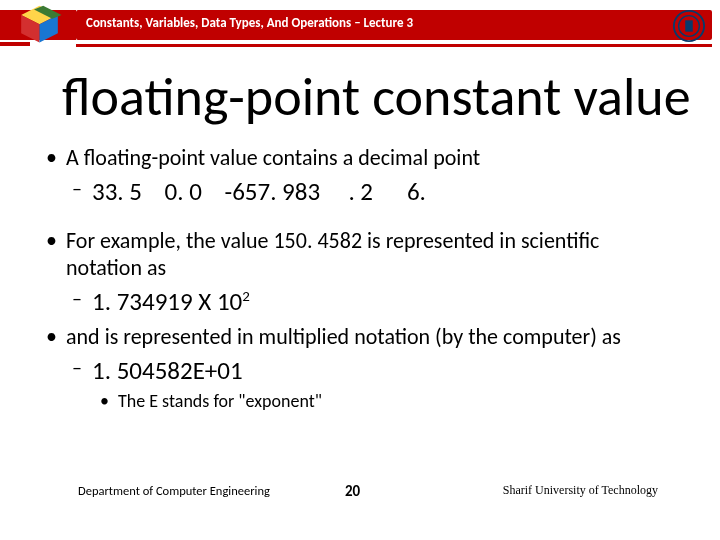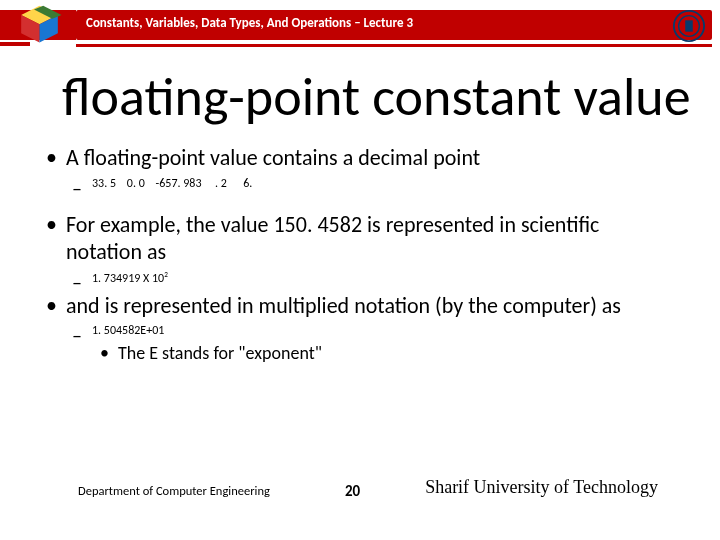--- a/index.html
+++ b/index.html
@@ -101,21 +101,21 @@
     top: 0;
     font-size: 22px;
   }
   .L2 {
     list-style: none;
     margin-top: 4px;
   }
   .L2 > li {
     position: relative;
     padding-left: 26px;
-    font-size: 12px;
+    font-size: 25px;
     line-height: 1.25;
     margin-bottom: 4px;
   }
   .L2 > li::before {
     content: "–";
     position: absolute;
     left: 6px;
     top: 0;
     font-size: 20px;
   }
@@ -158,21 +158,21 @@
     position: absolute;
     left: 345px;
     bottom: -2px;
     font-size: 15px;
     font-weight: bold;
   }
   .footer-right {
     position: absolute;
     right: 62px;
     bottom: 0;
-    font-size: 18px;
+    font-size: 12px;
     font-family: Georgia, "Times New Roman", serif;
   }
 </style>
 </head>
 <body>
 
 <div class="header-bar">
   <div class="red-strip-left"></div>
   <div class="red-strip"></div>
   <div class="red-accent"></div>

